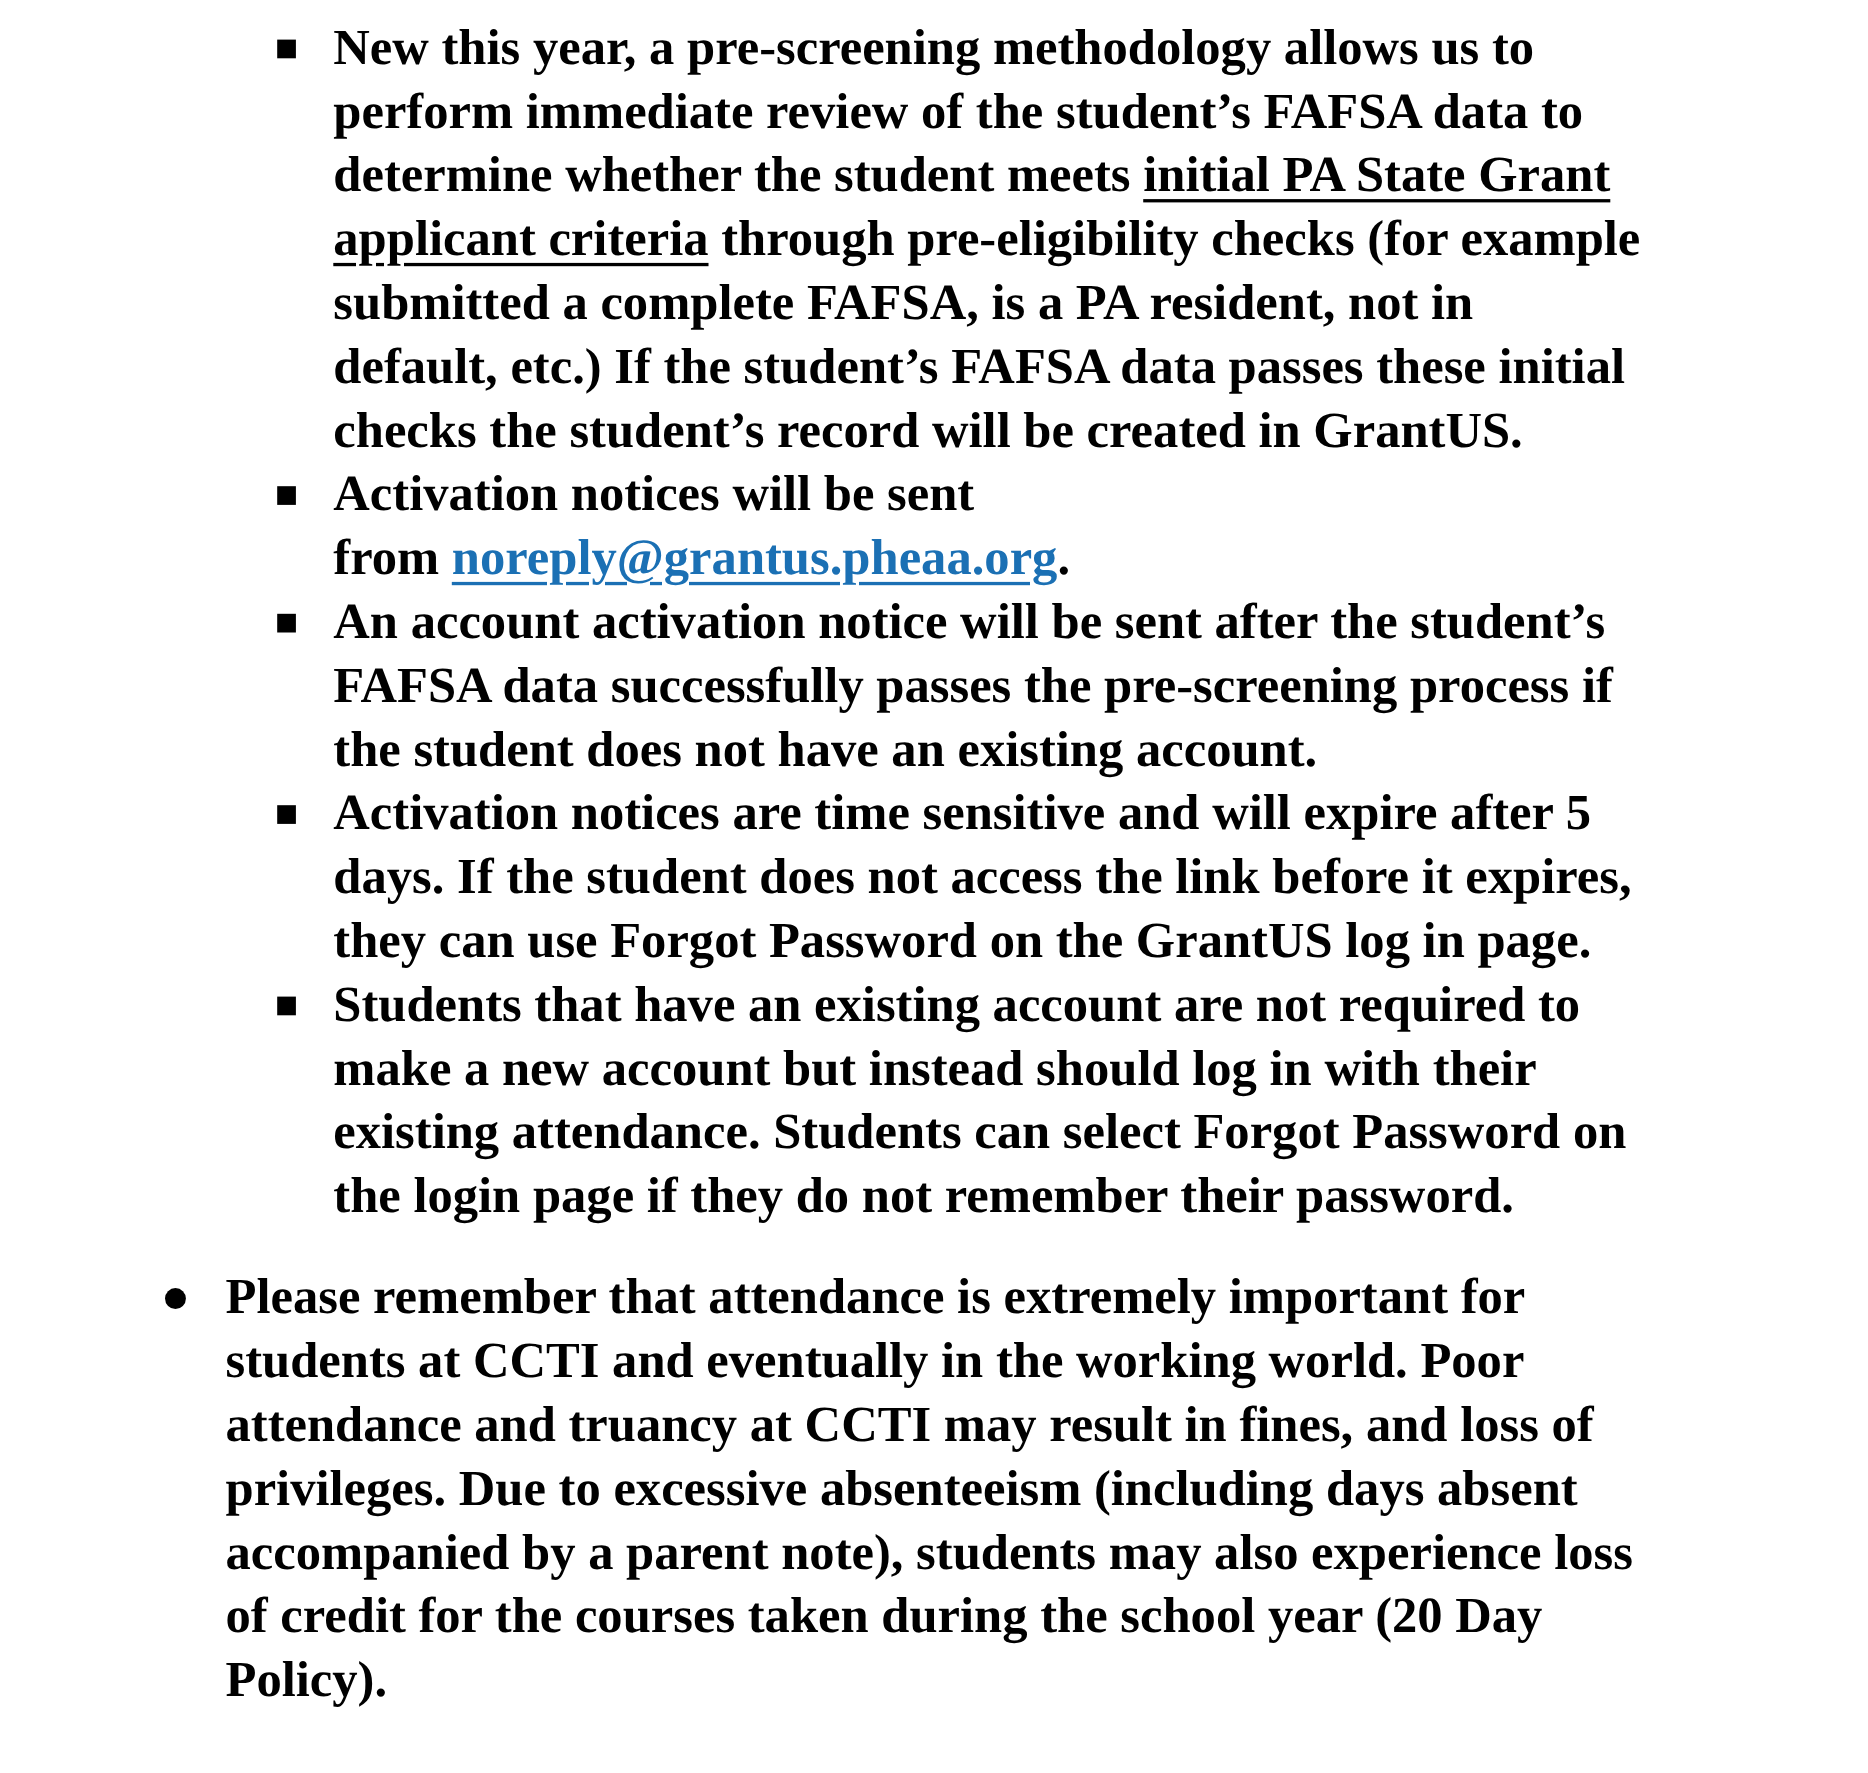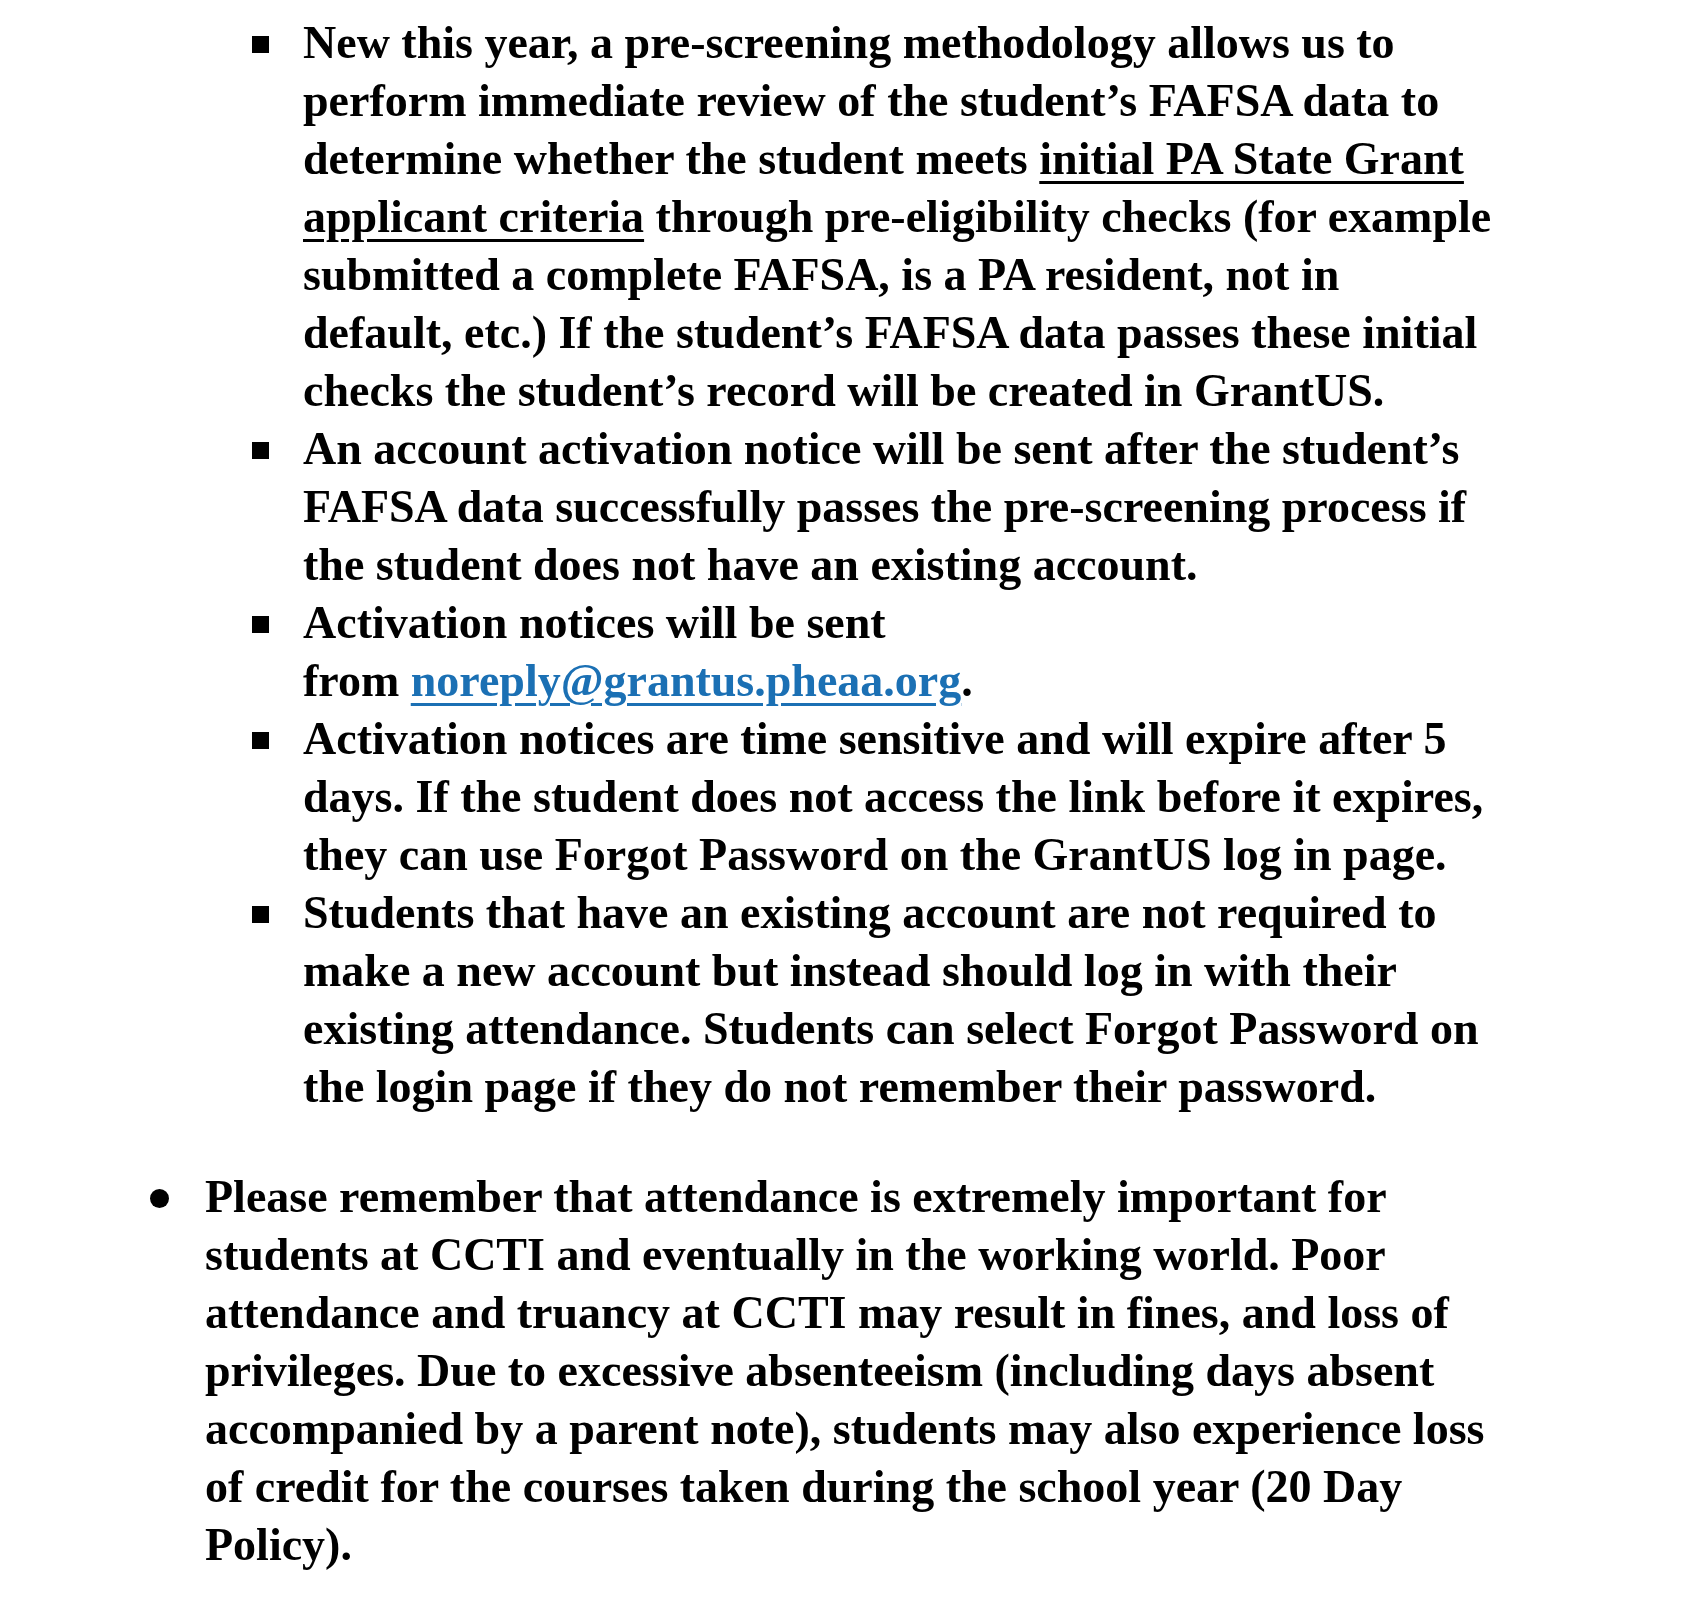--- a/index.html
+++ b/index.html
@@ -26,21 +26,21 @@
     margin-left: 252px;
     padding-top: 14px;
     width: 1310px;
   }
   .sub-list li {
     position: relative;
     padding-left: 51px;
   }
   .main-list {
     margin-left: 150px;
-    margin-top: 52px;
+    margin-top: 34px;
     width: 1420px;
   }
   .main-list li {
     position: relative;
     padding-left: 55px;
   }
   .bullet-sq {
     position: absolute;
     left: 0;
     top: 22px;
@@ -78,25 +78,25 @@
 
 <div>
   <ul class="sub-list">
       <li><span class="bullet-sq"></span><span class="txt"><span>New this year, a pre-screening methodology allows us to
 perform immediate review of the student’s FAFSA data to
 determine whether the student meets </span><span class="u">initial PA State Grant
 applicant criteria</span><span> through pre-eligibility checks (for example
 submitted a complete FAFSA, is a PA resident, not in
 default, etc.) If the student’s FAFSA data passes these initial
 checks the student’s record will be created in GrantUS.</span></span></li>
+      <li><span class="bullet-sq"></span><span class="txt"><span>Activation notices will be sent
+from </span><a class="lnk">noreply@grantus.pheaa.org</a><span>.</span></span></li>
       <li><span class="bullet-sq"></span><span class="txt"><span>An account activation notice will be sent after the student’s
 FAFSA data successfully passes the pre-screening process if
 the student does not have an existing account.</span></span></li>
-      <li><span class="bullet-sq"></span><span class="txt"><span>Activation notices will be sent
-from </span><a class="lnk">noreply@grantus.pheaa.org</a><span>.</span></span></li>
       <li><span class="bullet-sq"></span><span class="txt"><span>Activation notices are time sensitive and will expire after 5
 days. If the student does not access the link before it expires,
 they can use Forgot Password on the GrantUS log in page.</span></span></li>
       <li><span class="bullet-sq"></span><span class="txt"><span>Students that have an existing account are not required to
 make a new account but instead should log in with their
 existing attendance. Students can select Forgot Password on
 the login page if they do not remember their password.</span></span></li>
     </ul>
   <ul class="main-list">
       <li><span class="bullet-rd"></span><span class="txt"><span>Please remember that attendance is extremely important for

